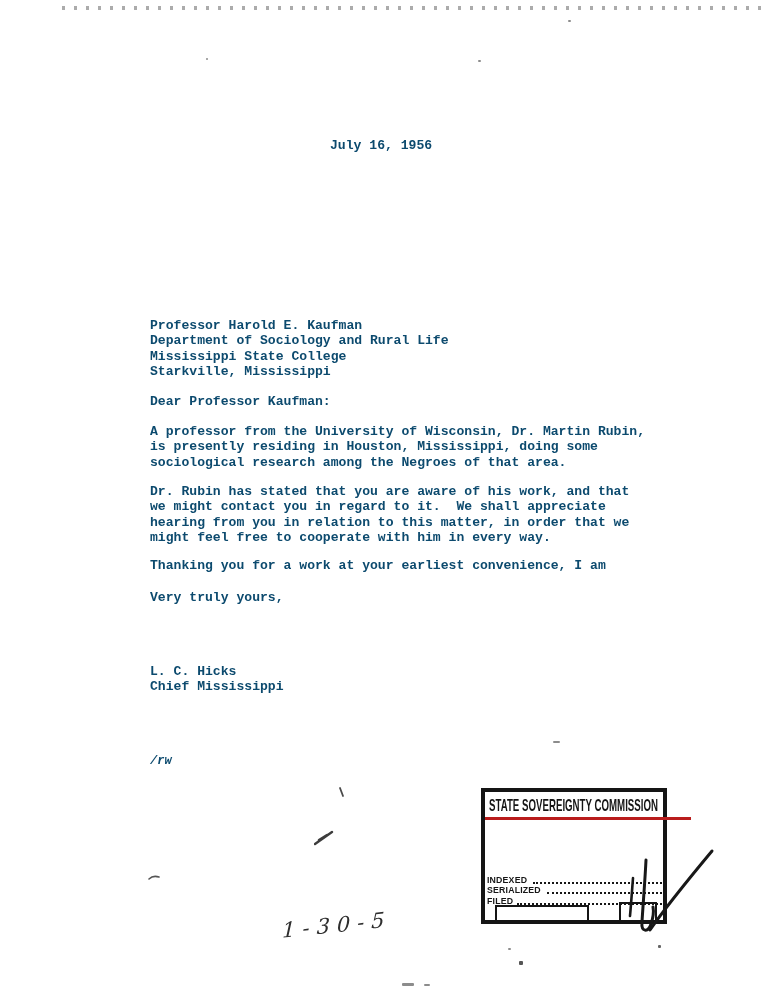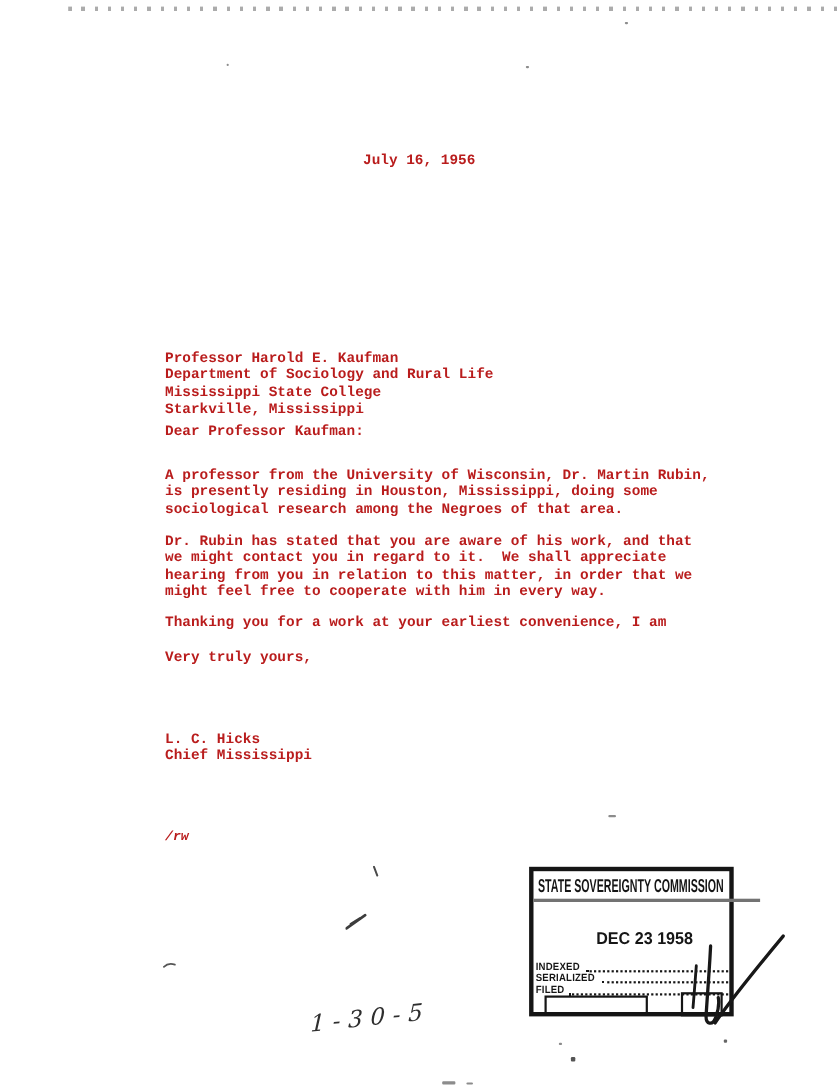--- a/index.html
+++ b/index.html
@@ -12,48 +12,48 @@
     font-family:"Liberation Mono", monospace;
   }
   
   .scan-dots{
     position:absolute;left:62px;top:6px;width:701px;height:4px;
     background:repeating-linear-gradient(90deg,#9d9d9d 0 3px,transparent 3px 12px);
     opacity:.85;
   }
   .typed{
     position:absolute;
-    color:#b91c1c;
+    color:#0c4a6e;
     font-family:"Liberation Mono", monospace;
     font-weight:bold;
     font-size:13.1px;
     line-height:15.4px;
     white-space:pre-wrap;
     letter-spacing:0;
   }
   .t-date{left:330px;top:138px;}
   .t-recipient{left:150px;top:318px;}
-  .t-salutation{left:150px;top:384px;}
+  .t-salutation{left:150px;top:394px;}
   .t-para1{left:150px;top:424px;}
   .t-para2{left:150px;top:484px;}
   .t-para3{left:150px;top:558px;}
   .t-closing{left:150px;top:590px;}
   .t-signame{left:150px;top:664px;}
   .t-sigtitle{left:150px;top:679px;}
   .t-initials{left:150px;top:754px;font-style:italic;font-size:12px;}
 
   
   .stamp{
     position:absolute;left:481px;top:788px;width:178px;height:128px;
     border:4px solid #151515;
     background:rgba(255,255,255,0);
   }
   .stamp-titlebar{
     position:absolute;left:0;top:0;width:206px;height:25px;
-    border-bottom:3px solid #737373;
+    border-bottom:3px solid #b91c1c;
   }
   .stamp-date{
     position:absolute;left:0;top:50px;width:178px;height:22px;text-align:center;
   }
   .stamp-rows{
     position:absolute;left:2px;top:82px;right:1px;text-align:center;
   }
   .stamp-row{display:flex;align-items:flex-end;height:10.5px;}
   .stamp-row-label{
     font-family:"Liberation Sans", sans-serif;
@@ -104,25 +104,20 @@
   <div class="typed t-signame">L. C. Hicks</div>
   <div class="typed t-sigtitle">Chief Mississippi</div>
   <div class="typed t-initials">/rw</div>
 
   <div class="stamp">
     <div class="stamp-titlebar">
       <svg width="178" height="25">
         <text x="4" y="19" textLength="169" lengthAdjust="spacingAndGlyphs" font-family="Liberation Sans, sans-serif" font-weight="bold" font-size="17" fill="#151515">STATE SOVEREIGNTY COMMISSION</text>
       </svg>
     </div>
-    <div class="stamp-date">
-      <svg width="178" height="22">
-        <text x="101" y="16" text-anchor="middle" textLength="88" lengthAdjust="spacingAndGlyphs" font-family="Liberation Sans, sans-serif" font-weight="bold" font-size="15.5" fill="#161616">DEC 23 1958</text>
-      </svg>
-    </div>
     <div class="stamp-rows">
       <div class="stamp-row">
         <span class="stamp-row-label">INDEXED</span>
         <span class="stamp-leader"></span>
       </div>
       <div class="stamp-row">
         <span class="stamp-row-label">SERIALIZED</span>
         <span class="stamp-leader"></span>
       </div>
       <div class="stamp-row">

